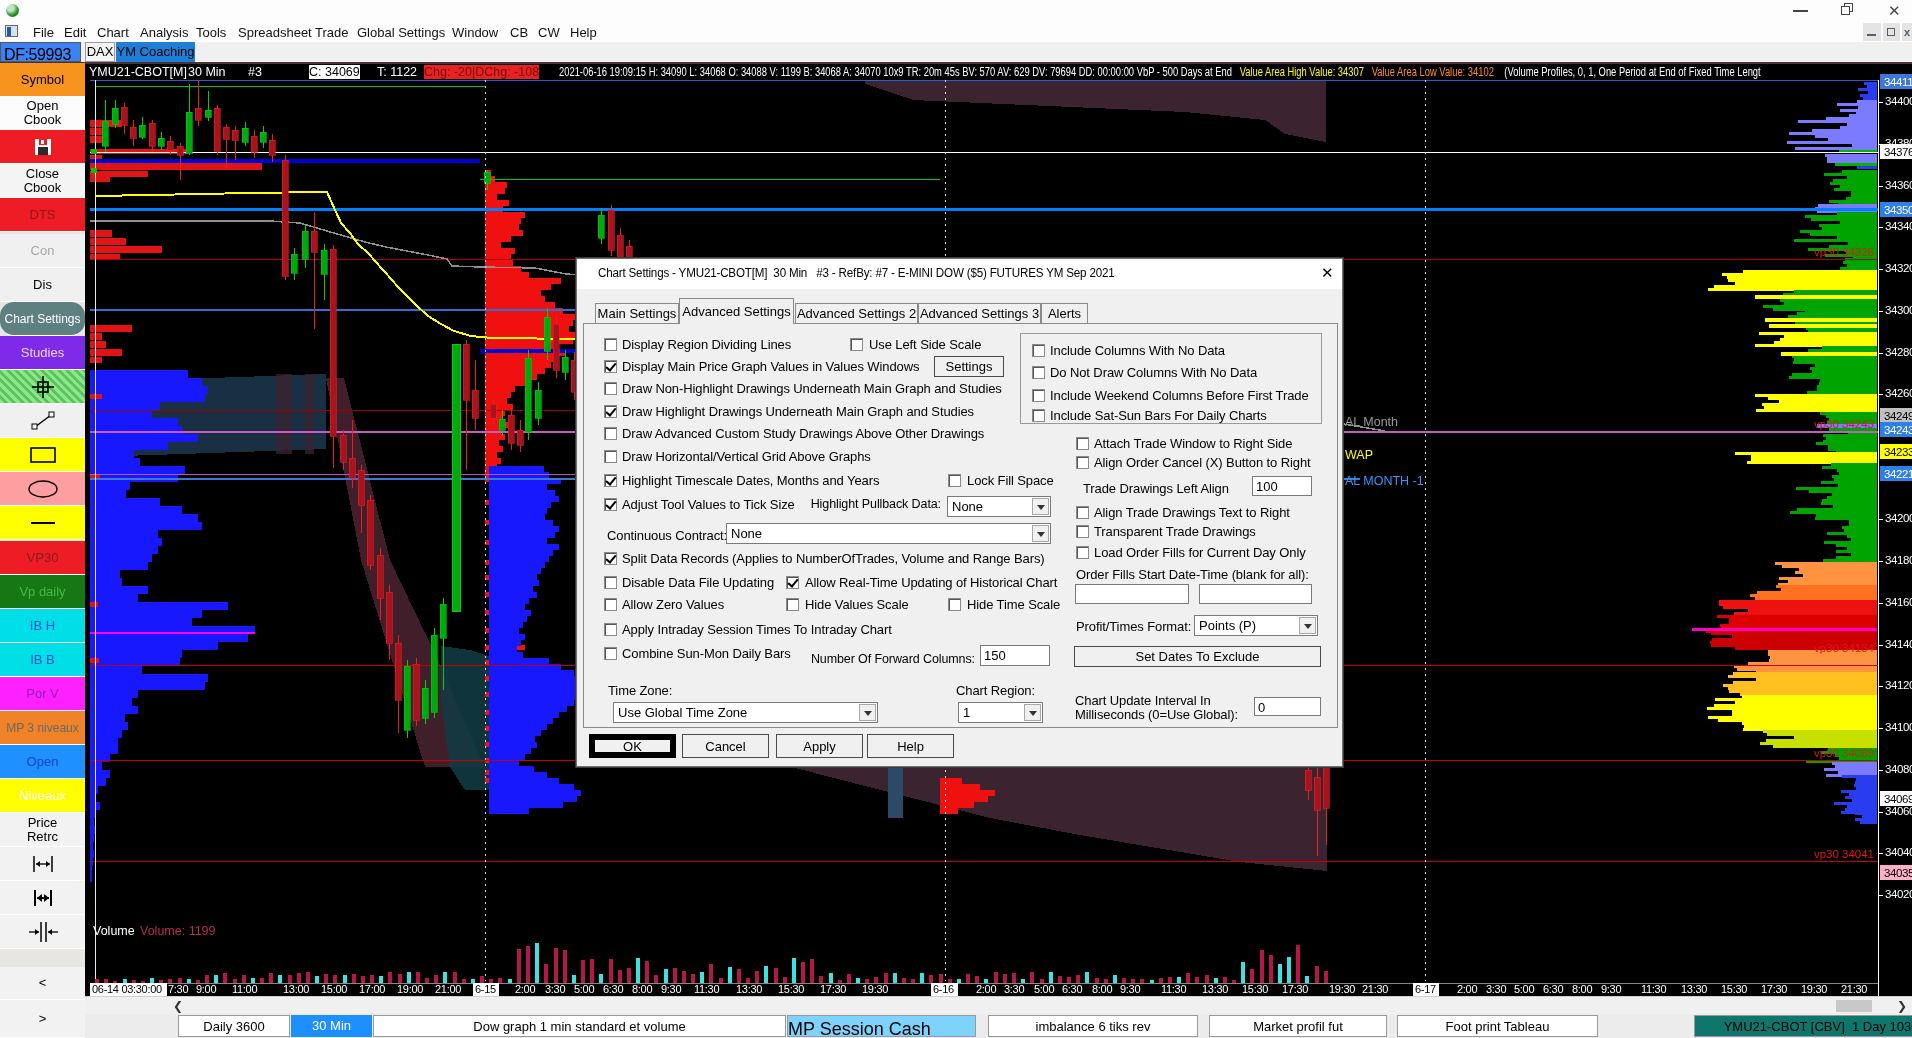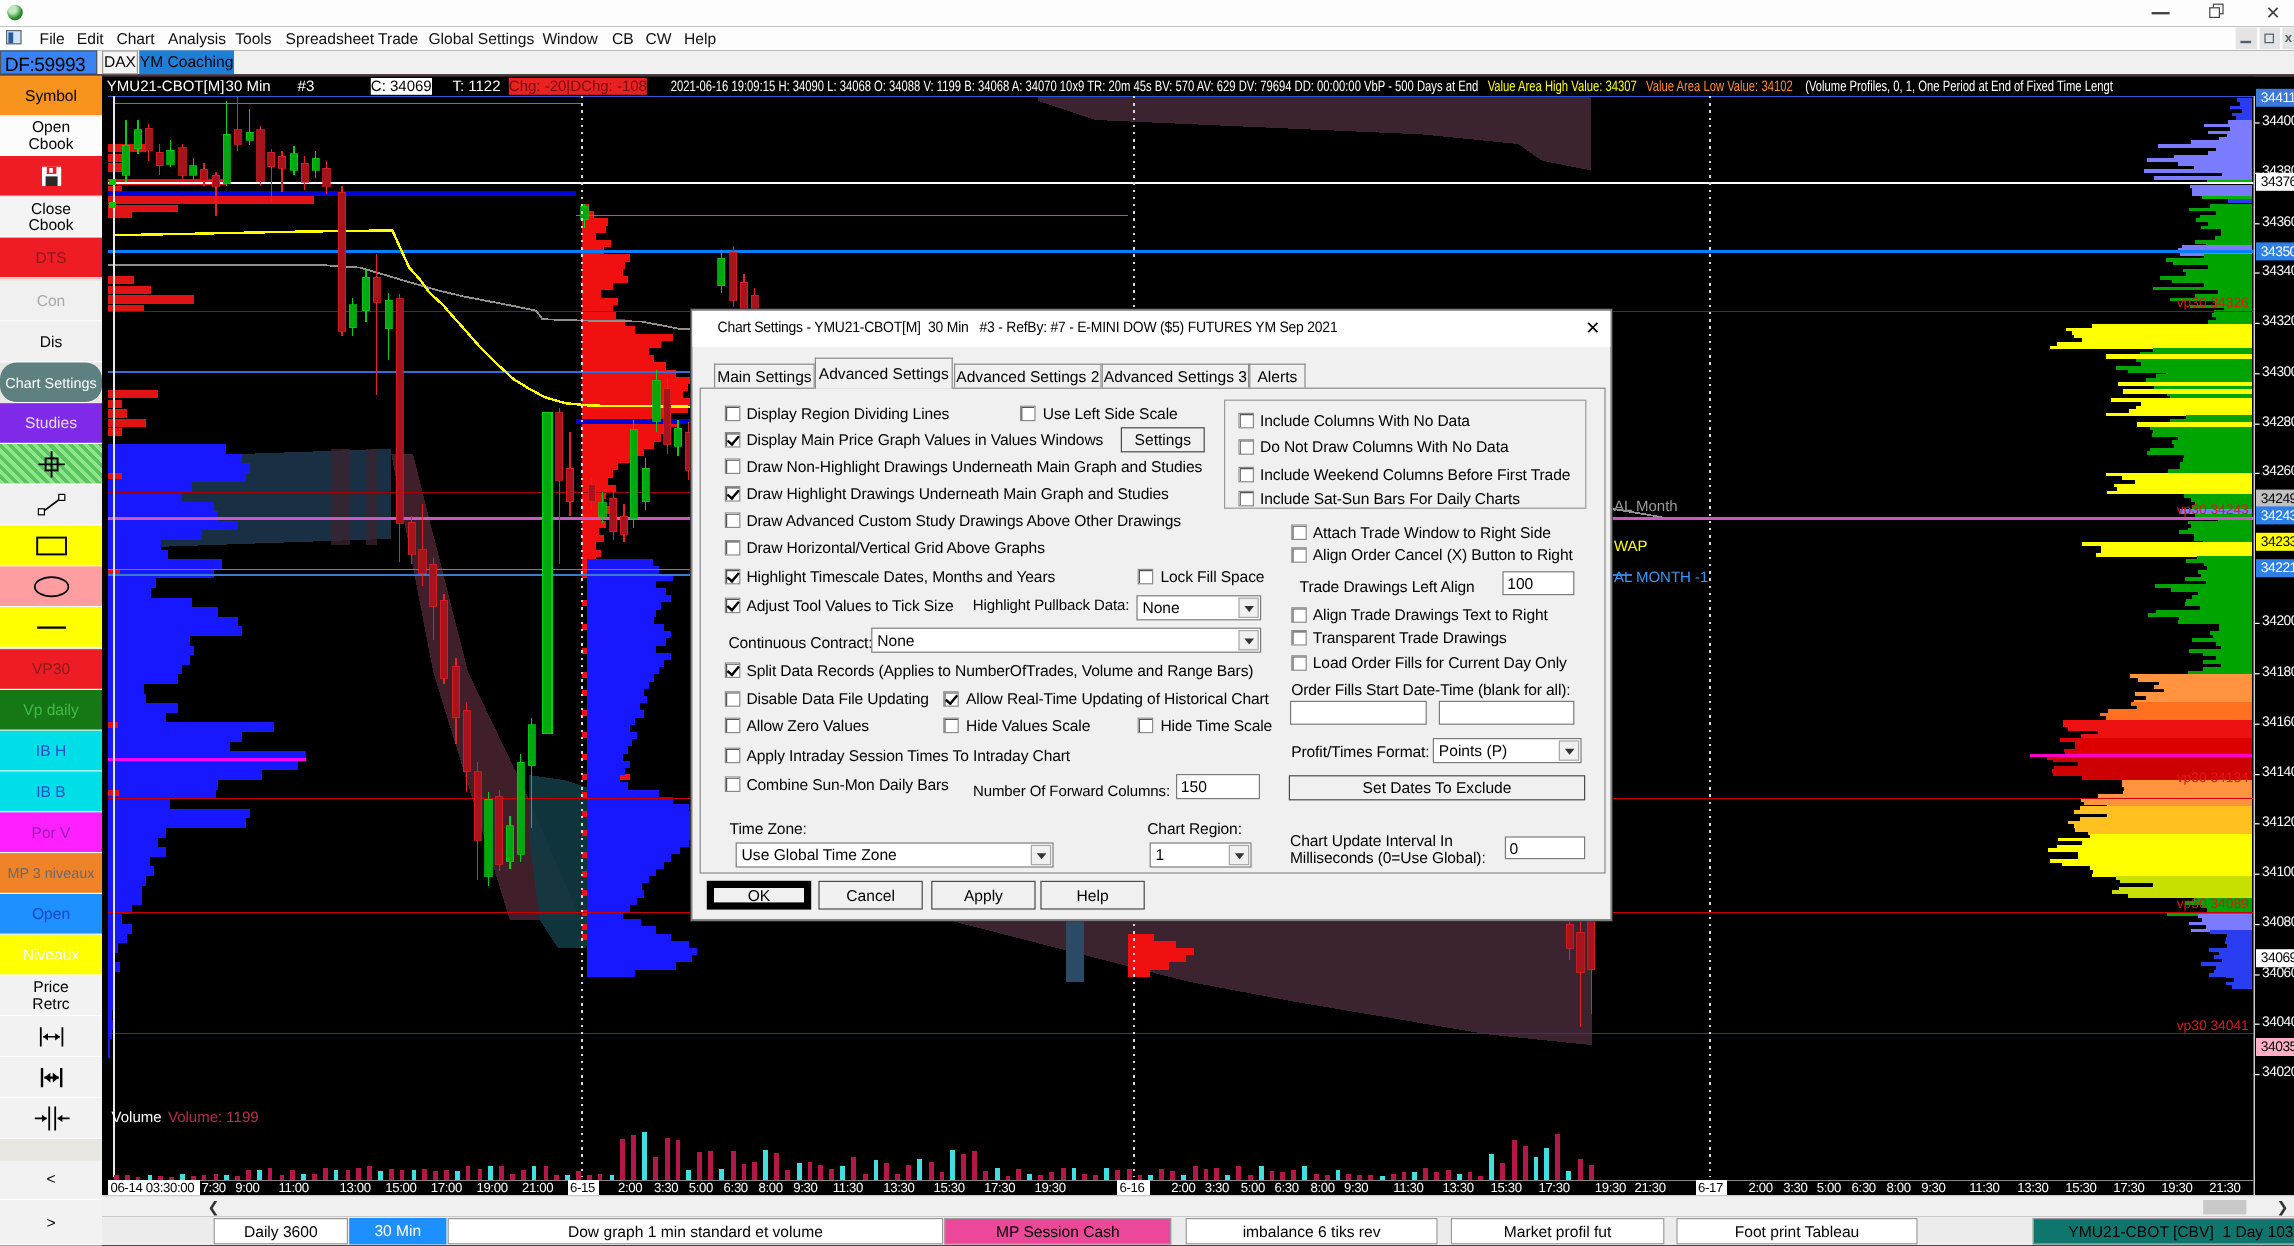--- a/index.html
+++ b/index.html
@@ -1029,21 +1029,21 @@
   </div>
 <div class="ab" style="left:85px;top:996px;width:1827px;height:18px;background:#f0f0f0;border-top:1px solid #d0d0d0;">
  <div class="ab" style="left:88px;top:2px;font-size:12px;color:#333;">❮</div>
  <div class="ab" style="left:1751px;top:3px;width:36px;height:12px;background:#c8c8c8;"></div>
  <div class="ab" style="left:1812px;top:2px;font-size:12px;color:#333;">❯</div>
 </div>
 <div class="ab" style="left:85px;top:1014px;width:1827px;height:24px;background:#ececec;">
     <div class="ab" style="left:93px;top:1px;width:112px;height:22px;background:#fff;border:1px solid #999;color:#000;font-size:13px;text-align:center;padding-top:3px;white-space:nowrap;overflow:hidden;">Daily 3600</div>
     <div class="ab" style="left:206px;top:1px;width:81px;height:22px;background:#1e8fff;color:#fff;font-size:13px;text-align:center;padding-top:3px;white-space:nowrap;overflow:hidden;">30 Min</div>
     <div class="ab" style="left:288px;top:1px;width:413px;height:22px;background:#fff;border:1px solid #999;color:#000;font-size:13px;text-align:center;padding-top:3px;white-space:nowrap;overflow:hidden;">Dow graph 1 min standard et volume</div>
-    <div class="ab" style="left:702px;top:1px;width:189px;height:22px;background:#ec4899;border:1px solid #999;color:#000;font-size:13px;text-align:center;padding-top:3px;white-space:nowrap;overflow:hidden;">MP Session Cash</div>
+    <div class="ab" style="left:702px;top:1px;width:189px;height:22px;background:#7dd3fc;border:1px solid #999;color:#000;font-size:18px;text-align:left;padding-top:3px;white-space:nowrap;overflow:hidden;">MP Session Cash</div>
     <div class="ab" style="left:903px;top:1px;width:210px;height:22px;background:#fff;border:1px solid #999;color:#000;font-size:13px;text-align:center;padding-top:3px;white-space:nowrap;overflow:hidden;">imbalance 6 tiks rev</div>
     <div class="ab" style="left:1124px;top:1px;width:178px;height:22px;background:#fff;border:1px solid #999;color:#000;font-size:13px;text-align:center;padding-top:3px;white-space:nowrap;overflow:hidden;">Market profil fut</div>
     <div class="ab" style="left:1312px;top:1px;width:201px;height:22px;background:#fff;border:1px solid #999;color:#000;font-size:13px;text-align:center;padding-top:3px;white-space:nowrap;overflow:hidden;">Foot print Tableau</div>
     <div class="ab" style="left:1609px;top:1px;width:304px;height:22px;background:#0f766e;border:1px solid #999;color:#000;font-size:13px;text-align:center;padding-top:3px;white-space:nowrap;overflow:hidden;">YMU21-CBOT [CBV]&nbsp; 1 Day 1030 Min&nbsp;&nbsp; #4</div>
   </div>
 <div class="ab" style="left:576px;top:258px;width:767px;height:509px;background:#f0f0f0;border:1px solid #707070;box-shadow:0 0 0 1px #3a3a3a;">
     <div class="ab" style="left:0;top:0;width:765px;height:30px;background:#fff;">
       <div class="ab" style="left:21px;top:7px;font-size:12.5px;color:#000;white-space:nowrap;letter-spacing:-0.2px;transform:scaleX(0.93);transform-origin:left center;">Chart Settings - YMU21-CBOT[M]&nbsp; 30 Min&nbsp;&nbsp; #3 - RefBy: #7 - E-MINI DOW ($5) FUTURES YM Sep 2021</div>
       <div class="ab" style="left:744px;top:5px;font-size:15px;color:#000;">✕</div>
     </div>

